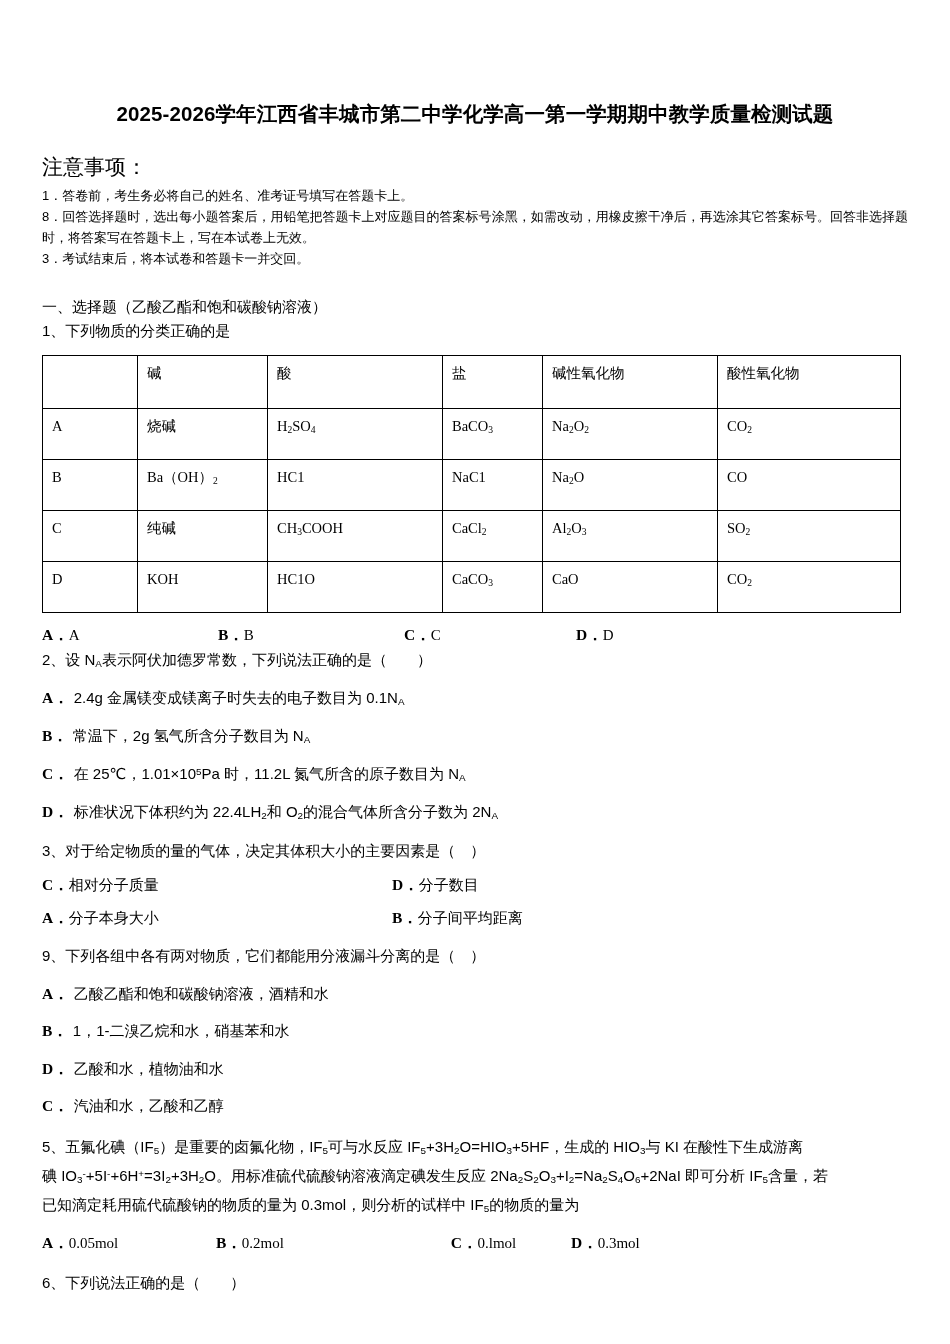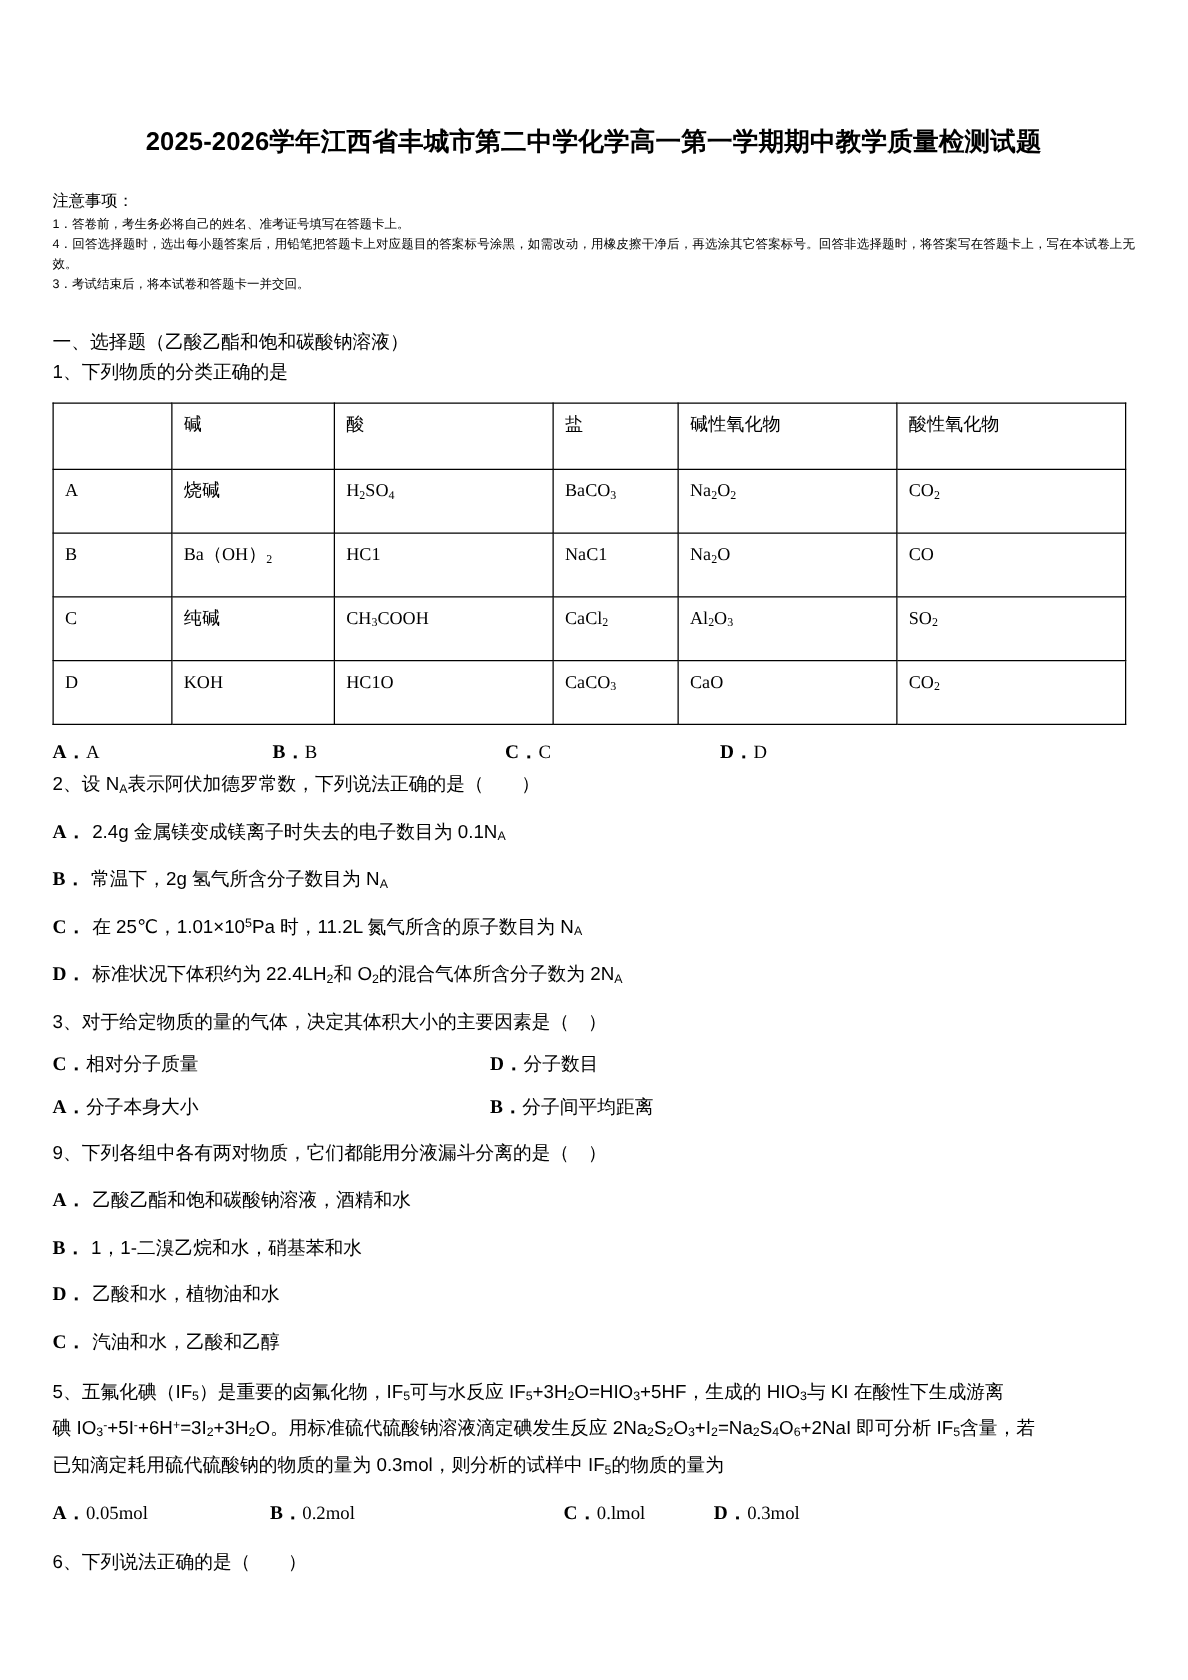--- a/index.html
+++ b/index.html
@@ -39,27 +39,27 @@
     letter-spacing: 0.1px;
     line-height: 1.35;
     text-align: center;
     white-space: nowrap;
     margin: 0 0 22px 0;
   }
 
   
   .notice-heading {
     font-family: "Liberation Sans", "DejaVu Sans", sans-serif;
-    font-size: 13px;
+    font-size: 21px;
     line-height: 1.62;
     margin: 0 0 1px 0;
   }
   .notice-line {
     font-family: "Liberation Sans", "DejaVu Sans", sans-serif;
-    font-size: 10px;
+    font-size: 13px;
     line-height: 1.62;
     margin: 0;
     text-align: justify;
   }
 
   
   .section-head {
     font-family: "Liberation Sans", "DejaVu Sans", sans-serif;
     font-size: 15px;
     line-height: 1.6;
@@ -168,21 +168,21 @@
 <body>
 
 <div class="page">
   <div class="inner">
 
     <h1 class="doc-title">2025-2026学年江西省丰城市第二中学化学高一第一学期期中教学质量检测试题</h1>
 
     <div>
       <p class="notice-heading">注意事项：</p>
       <p class="notice-line">1．答卷前，考生务必将自己的姓名、准考证号填写在答题卡上。</p>
-      <p class="notice-line">4．回答选择题时，选出每小题答案后，用铅笔把答题卡上对应题目的答案标号涂黑，如需改动，用橡皮擦干净后，再选涂其它答案标号。回答非选择题时，将答案写在答题卡上，写在本试卷上无效。</p>
+      <p class="notice-line">8．回答选择题时，选出每小题答案后，用铅笔把答题卡上对应题目的答案标号涂黑，如需改动，用橡皮擦干净后，再选涂其它答案标号。回答非选择题时，将答案写在答题卡上，写在本试卷上无效。</p>
       <p class="notice-line">3．考试结束后，将本试卷和答题卡一并交回。</p>
     </div>
 
     <p class="section-head">一、选择题（乙酸乙酯和饱和碳酸钠溶液）</p>
 
     <p class="q-stem tight">1、下列物质的分类正确的是</p>
 
     <table class="class-table">
       <colgroup>
         <col class="col-a">

